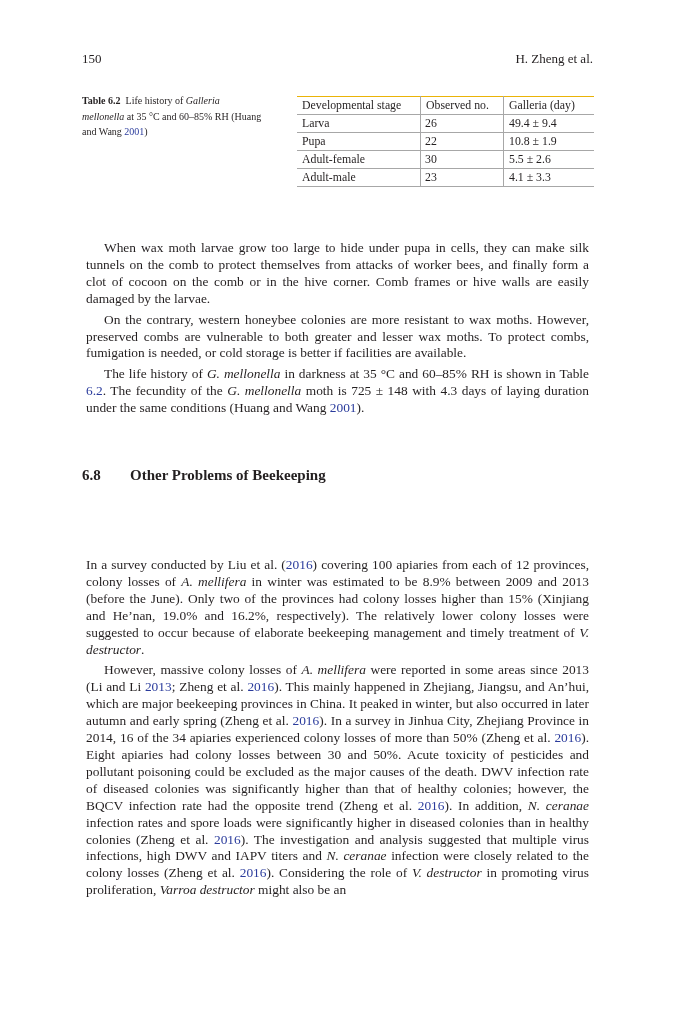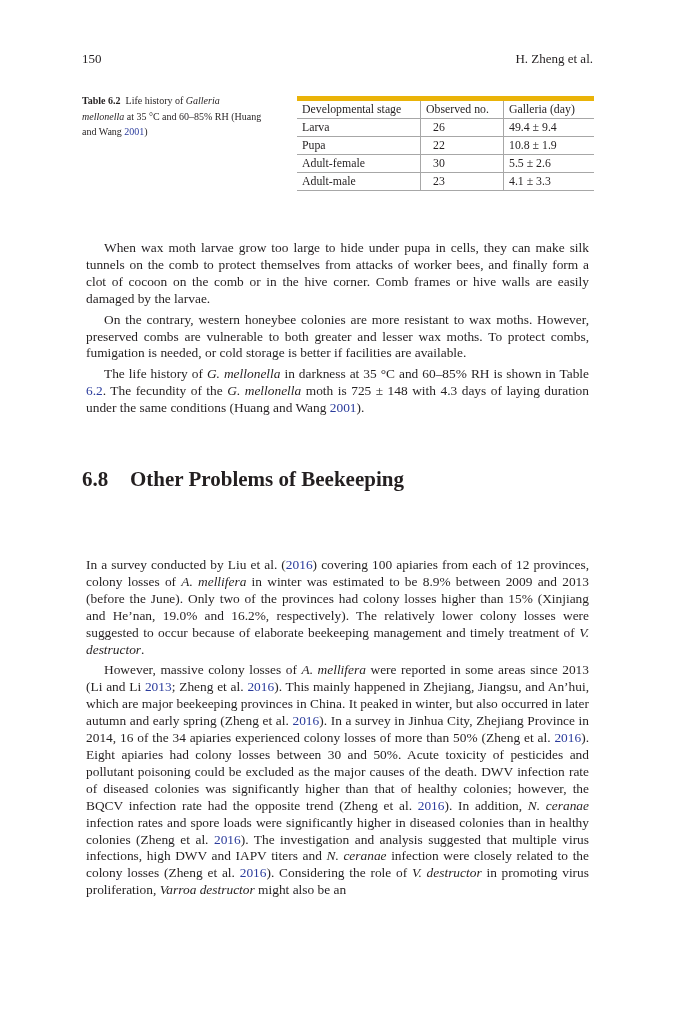--- a/index.html
+++ b/index.html
@@ -10,30 +10,30 @@
       font-size: 13px; display: flex; justify-content: space-between; gap: 13px; }
     .caption { position: absolute; left: 82px; top: 93px; width: 180px;
       font-size: 10px; line-height: 15.5px; }
     .caption b { font-weight: bold; }
     a.ref { color: #2a3b9c; text-decoration: none; }
     table.data { position: absolute; left: 297px; top: 96px; border-collapse: collapse;
       font-size: 11.8px; line-height: 15px; }
     table.data th, table.data td { padding: 1px 5px 1px 5px; text-align: left; font-weight: normal;
       border-left: 1px solid #a7a7a7; white-space: nowrap; }
     table.data th:first-child, table.data td:first-child { border-left: none; }
-    table.data thead tr { border-top: 5px solid #eab308; border-bottom: 1px solid #a7a7a7; }
+    table.data thead tr { border-top: 1px solid #eab308; border-bottom: 1px solid #a7a7a7; }
     table.data tbody tr { border-bottom: 1px solid #a7a7a7; }
-    table.data td.num { padding-left: 12px; }
+    table.data td.num { padding-left: 4px; }
     table.data td.num.first { padding-left: 5px; }
     .col1 { width: 113px; } .col2 { width: 72px; } .col3 { width: 80px; }
     .body { position: absolute; left: 82px; width: 511px; font-size: 13.4px; line-height: 16.9px;
       text-align: justify; }
     .body p { margin: 4px; text-indent: 18px; }
     .body p.noindent { text-indent: 0; }
-    .h2 { position: absolute; left: 82px; top: 467px; font-size: 21px; font-weight: bold; }
+    .h2 { position: absolute; left: 82px; top: 467px; font-size: 15px; font-weight: bold; }
     .h3 { position: absolute; left: 82px; top: 508px; font-size: 16.5px; font-weight: bold; font-style: italic; }
     .h2 .num, .h3 .num { display: inline-block; width: 48px; }
     i { font-style: italic; }
   </style>
 </head>
 <body>
 
 <div class="page">
 
   <div class="header">

